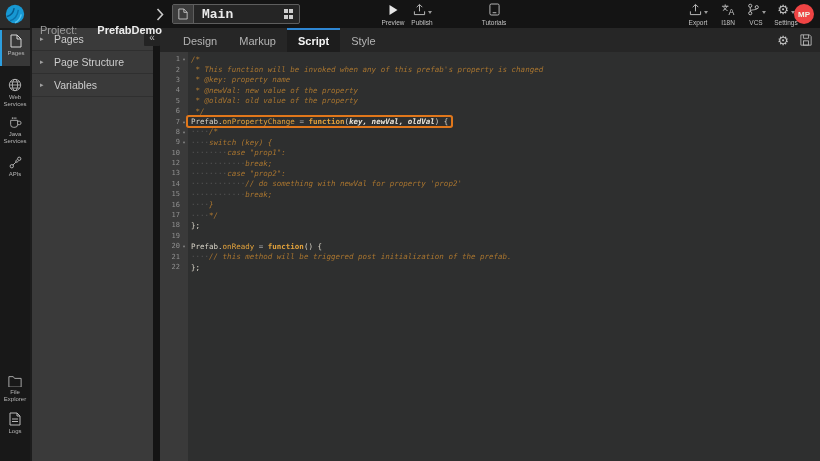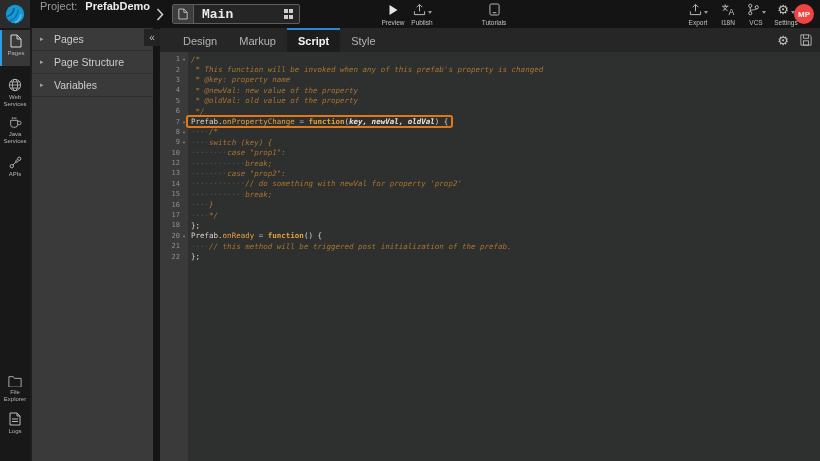--- a/index.html
+++ b/index.html
@@ -4,21 +4,21 @@
 <style>
   * { margin:0; padding:0; box-sizing:border-box; }
   html,body { background:#000; }
   #app {
     position:relative; width:820px; height:461px; overflow:hidden;
     font-family:"Liberation Sans", sans-serif; background:#2e2f2f;
   }
   
   #topbar { position:absolute; left:0; top:0; width:820px; height:28px; background:#141414; z-index:10; }
   .logo-box { position:absolute; left:0; top:0; width:30px; height:28px; background:#2b2b2b; display:flex; align-items:center; justify-content:center; }
-  .project { position:absolute; left:40px; top:0; height:36px; display:flex; align-items:flex-start; gap:8px; font-size:11px; }
+  .project { position:absolute; left:40px; top:0; height:36px; display:flex; align-items:flex-end; gap:20px; font-size:11px; }
   .project .plabel { color:#9b9b9b; }
   .project .pname { color:#ececec; font-weight:bold; }
   .nav-chevron { position:absolute; left:156px; top:8px; }
   .page-dd { position:absolute; left:172px; top:4px; width:128px; height:20px; background:#252525; border:1px solid #5e5e5e; border-radius:2px; display:flex; align-items:center; }
   .dd-icon-box { width:21px; height:18px; background:#3c3c3c; border-right:1px solid #5e5e5e; display:flex; align-items:center; justify-content:center; }
   .dd-label { flex:1; padding-left:8px; font-size:13px; font-weight:bold; color:#eaeaea;font-family:Liberation Mono, monospace; }
   .dd-grid { display:grid; grid-template-columns:4px 4px; grid-template-rows:4px 4px; gap:1.5px; margin-right:6px; }
   .dd-grid i { background:#cfcfcf; }
   .tbi { position:absolute; top:3px; height:23px; display:flex; flex-direction:column; align-items:center; justify-content:space-between; cursor:pointer; }
   .tbi .lab { font-size:6.5px; color:#c2c2c2; white-space:nowrap; }
@@ -313,19 +313,20 @@
         <div class="cl"><span class="ln">8</span><span class="fold">▾</span><span class="ct"><span class="s-w">····</span><span class="s-c">/*</span></span></div>
         <div class="cl"><span class="ln">9</span><span class="fold">▾</span><span class="ct"><span class="s-w">····</span><span class="s-c">switch (key) {</span></span></div>
         <div class="cl"><span class="ln">10</span><span class="fold"></span><span class="ct"><span class="s-w">········</span><span class="s-c">case "prop1":</span></span></div>
         <div class="cl"><span class="ln">12</span><span class="fold"></span><span class="ct"><span class="s-w">············</span><span class="s-c">break;</span></span></div>
         <div class="cl"><span class="ln">13</span><span class="fold"></span><span class="ct"><span class="s-w">········</span><span class="s-c">case "prop2":</span></span></div>
         <div class="cl"><span class="ln">14</span><span class="fold"></span><span class="ct"><span class="s-w">············</span><span class="s-c">// do something with newVal for property 'prop2'</span></span></div>
         <div class="cl"><span class="ln">15</span><span class="fold"></span><span class="ct"><span class="s-w">············</span><span class="s-c">break;</span></span></div>
         <div class="cl"><span class="ln">16</span><span class="fold"></span><span class="ct"><span class="s-w">····</span><span class="s-c">}</span></span></div>
         <div class="cl"><span class="ln">17</span><span class="fold"></span><span class="ct"><span class="s-w">····</span><span class="s-c">*/</span></span></div>
         <div class="cl"><span class="ln">18</span><span class="fold"></span><span class="ct"><span class="s-p">};</span></span></div>
+        <div class="cl"><span class="ln">19</span><span class="fold"></span><span class="ct"></span></div>
         <div class="cl"><span class="ln">20</span><span class="fold">▾</span><span class="ct"><span class="s-p">Prefab.</span><span class="s-m">onReady</span><span class="s-p"> </span><span class="s-o">=</span><span class="s-p"> </span><span class="s-k">function</span><span class="s-p">() {</span></span></div>
         <div class="cl"><span class="ln">21</span><span class="fold"></span><span class="ct"><span class="s-w">····</span><span class="s-c">// this method will be triggered post initialization of the prefab.</span></span></div>
         <div class="cl"><span class="ln">22</span><span class="fold"></span><span class="ct"><span class="s-p">};</span></span></div>
       </div>
   </div>
 
 </div>
 
 </body></html>

